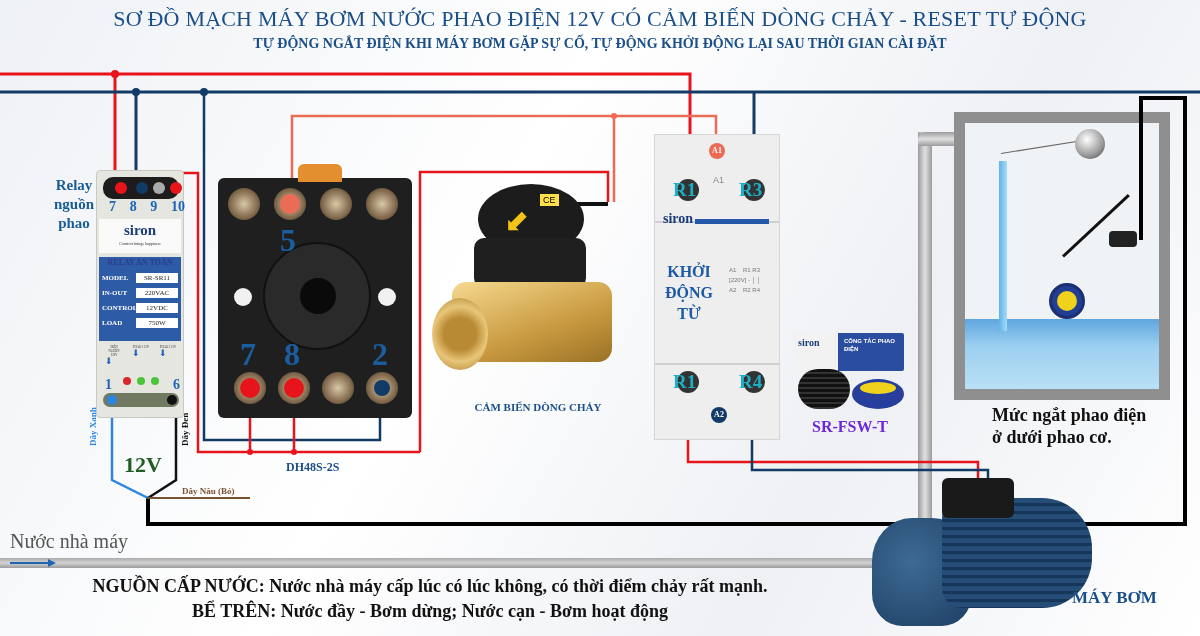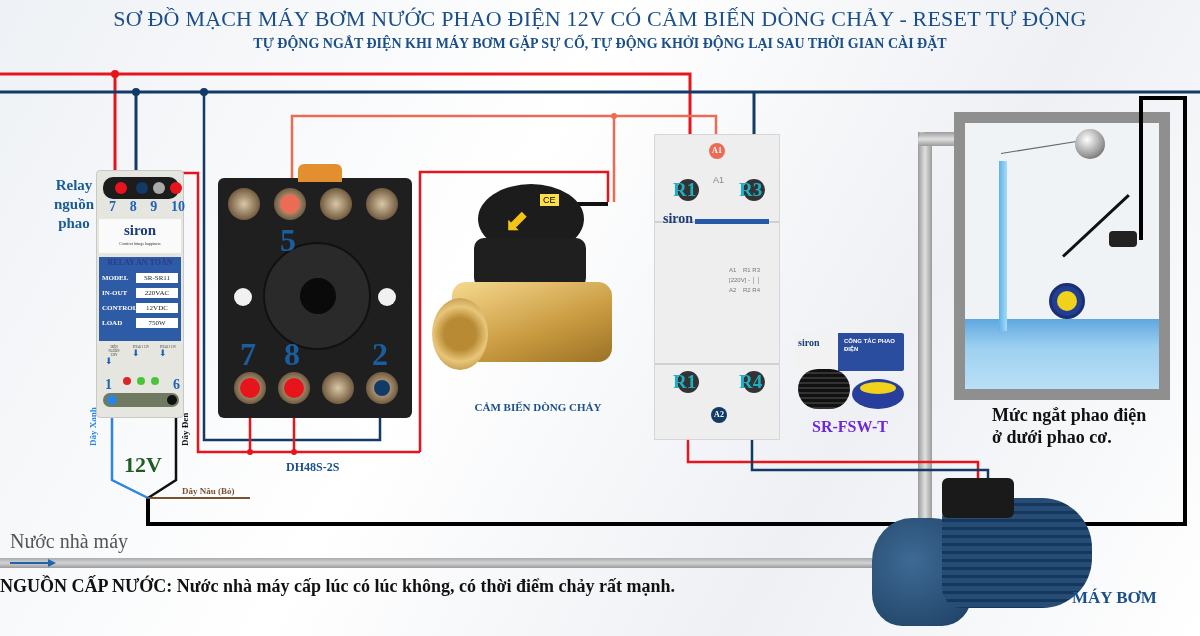--- a/index.html
+++ b/index.html
@@ -65,21 +65,21 @@
   
   .floatbox { left:794px; top:333px; width:112px; height:78px; }
   .float-label { left:800px; top:418px; width:100px; text-align:center; font-size:16px; color:#6d28d9; font-weight:bold; }
   
   .tank { left:954px; top:112px; width:216px; height:288px; border:11px solid #8f8f8f; background:#f0f3f6; }
   .tank .water { position:absolute; left:0; bottom:0; width:194px; height:70px; background:linear-gradient(180deg,#5fa7e0 0%,#9dd0f0 40%,#b9e0f6 100%); }
   .tank-caption { left:992px; top:404px; width:236px; text-align:left; font-size:18px; line-height:22px; color:#111; font-weight:bold; }
   .pump-label { left:1072px; top:588px; font-size:17px; font-weight:bold; color:#1a4f8a; }
   .factory { left:10px; top:530px; font-size:20px; color:#555; font-family:"Liberation Serif", serif; }
   .pipe-h { left:0; top:558px; width:880px; height:10px; background:linear-gradient(180deg,#ababab,#d3d3d3 50%,#9b9b9b); }
-  .notes { left:0; top:574px; width:860px; text-align:left; font-size:18px; line-height:25px; color:#111; font-weight:bold; }
+  .notes { left:0; top:574px; width:860px; text-align:center; font-size:18px; line-height:25px; color:#111; font-weight:bold; }
   .v12 { left:124px; top:452px; font-size:22px; font-weight:bold; color:#1f5d23; }
   .wire-txt { font-size:9px; font-weight:bold; font-family:"Liberation Serif", serif; }
 </style>
 </head>
 <body>
 
 <div class="title">SƠ ĐỒ MẠCH MÁY BƠM NƯỚC PHAO ĐIỆN 12V CÓ CẢM BIẾN DÒNG CHẢY - RESET TỰ ĐỘNG</div>
 <div class="subtitle">TỰ ĐỘNG NGẮT ĐIỆN KHI MÁY BƠM GẶP SỰ CỐ, TỰ ĐỘNG KHỞI ĐỘNG LẠI SAU THỜI GIAN CÀI ĐẶT</div>
 
 <div class="abs pipe-h"></div>
@@ -258,20 +258,25 @@
   <div class="band"></div>
   <div class="band2"></div>
   <div class="a-badge" style="left:54px;top:8px;background:#ec6b55;">A1</div>
   <div class="term-dark" style="left:22px;top:44px;"></div>
   <div class="term-dark" style="left:88px;top:44px;"></div>
   <span class="rterm" style="left:18px;top:44px;">R1</span>
   <span class="rterm" style="left:84px;top:44px;">R3</span>
   <span class="abs" style="left:58px;top:40px;font-size:9px;color:#888;font-family:'Liberation Sans',sans-serif;">A1</span>
   <div class="brand">siron</div>
   <div class="bar"></div>
+  <div class="kdt">
+    <div>KHỞI</div>
+    <div>ĐỘNG</div>
+    <div>TỪ</div>
+  </div>
   <div class="schem">A1 &nbsp;&nbsp;&nbsp;R1 R3<br>[220V] - │ │<br>A2 &nbsp;&nbsp;&nbsp;R2 R4</div>
   <div class="term-dark" style="left:22px;top:236px;"></div>
   <div class="term-dark" style="left:88px;top:236px;"></div>
   <span class="rterm" style="left:18px;top:236px;">R1</span>
   <span class="rterm" style="left:84px;top:236px;">R4</span>
   <div class="a-badge" style="left:56px;top:272px;background:#123a66;">A2</div>
 </div>
 
 <div class="abs floatbox">
   <div class="abs" style="left:0;top:0;width:110px;height:38px;background:linear-gradient(90deg,#f2f2f2 40%,#2a4da0 40%);border-radius:2px;">
@@ -293,13 +298,14 @@
 <div class="abs" style="left:862px;top:478px;width:250px;height:156px;">
   <div class="abs" style="left:10px;top:40px;width:100px;height:108px;background:radial-gradient(circle at 40% 40%,#3e6a94,#1d3f63);border-radius:40% 40% 30% 30%;"></div>
   <div class="abs" style="left:80px;top:20px;width:150px;height:110px;background:repeating-linear-gradient(180deg,#254d78 0,#254d78 5px,#16365a 5px,#16365a 8px);border-radius:20px 50px 50px 20px;"></div>
   <div class="abs" style="left:80px;top:0px;width:72px;height:40px;background:#1a1a1a;border-radius:6px;"></div>
 </div>
 <div class="abs pump-label">MÁY BƠM</div>
 
 <div class="abs factory">Nước nhà máy</div>
 <div class="abs notes">
   <div>NGUỒN CẤP NƯỚC: Nước nhà máy cấp lúc có lúc không, có thời điểm chảy rất mạnh.</div>
+  <div>BỂ TRÊN: Nước đầy - Bơm dừng; Nước cạn - Bơm hoạt động</div>
 </div>
 
 </body></html>

